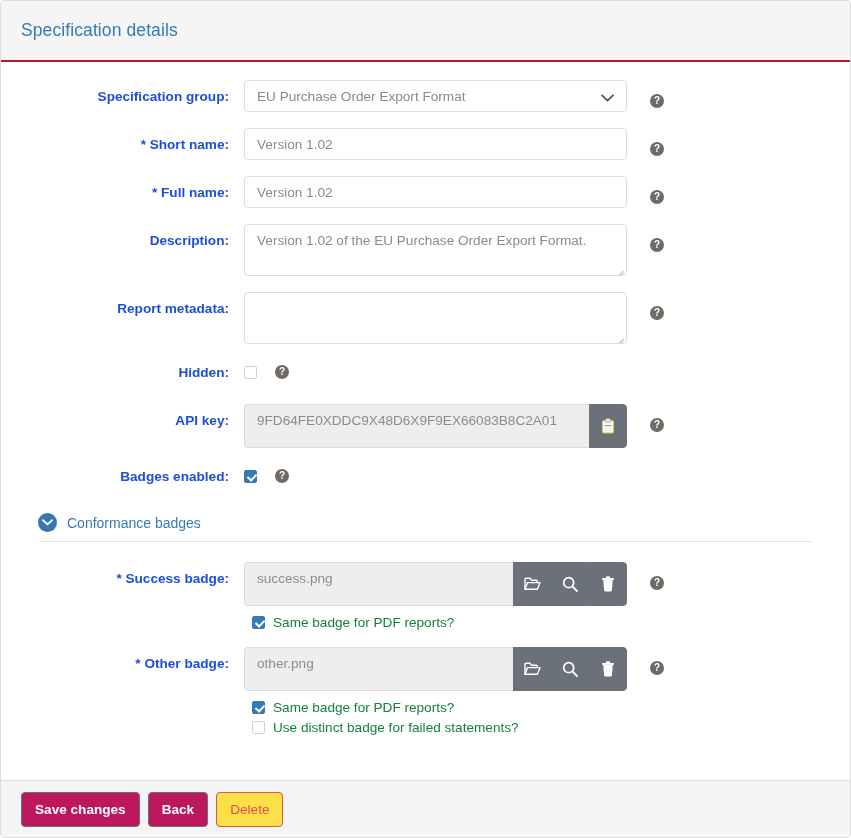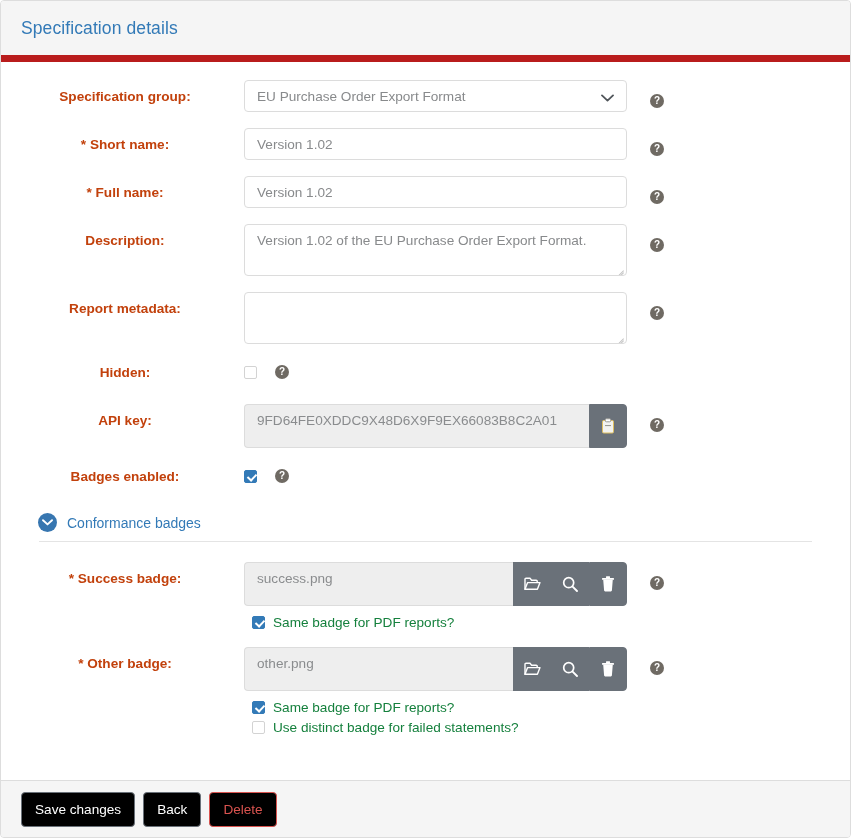--- a/index.html
+++ b/index.html
@@ -23,21 +23,21 @@
     border-radius: 4px;
     display: flex;
     flex-direction: column;
   }
 
   
   .card-header {
     height: 61px;
     flex: 0 0 61px;
     background: #f5f5f5;
-    border-bottom: 7px solid #b91c1c;
+    border-bottom: 2px solid #b91c1c;
     border-radius: 3px 3px 0 0;
     display: flex;
     align-items: center;
     padding: 0 20px;
   }
   .card-header-title {
     color: #337ab7;
     font-size: 17.5px;
     font-weight: 400;
     letter-spacing: .1px;
@@ -52,26 +52,26 @@
   }
 
   .form-row {
     display: flex;
     align-items: flex-start;
     margin-bottom: 16px;
   }
   .form-label {
     width: 223px;
     flex: 0 0 223px;
-    text-align: center;
+    text-align: right;
     padding-right: 15px;
     padding-top: 8px;
     font-size: 13.6px;
     font-weight: bold;
-    color: #c2410c;
+    color: #1d4ed8;
     line-height: 18px;
   }
   .form-control-wrap {
     flex: 0 0 383px;
     width: 383px;
     position: relative;
   }
 
   .input-box {
     width: 383px;
@@ -280,27 +280,28 @@
   .btn {
     font-size: 13.6px;
     font-family: "Liberation Sans", sans-serif;
     border-radius: 4px;
     padding: 8px 13px;
     line-height: 17px;
     cursor: pointer;
     border: 1px solid transparent;
   }
   .btn-default {
-    background: #000000;
+    background: #be185d;
     color: #ffffff;
     border-color: #6a7179;
+    font-weight: bold;
   }
   .btn + .btn { margin-left: 8px; }
   .btn-danger-outline {
-    background: #000000;
+    background: #fde047;
     color: #d9534f;
     border: 1px solid #d9534f;
     margin-left: auto;
   }
   svg { display: block; }
 </style>
 </head>
 <body>
 
 <div class="card">

